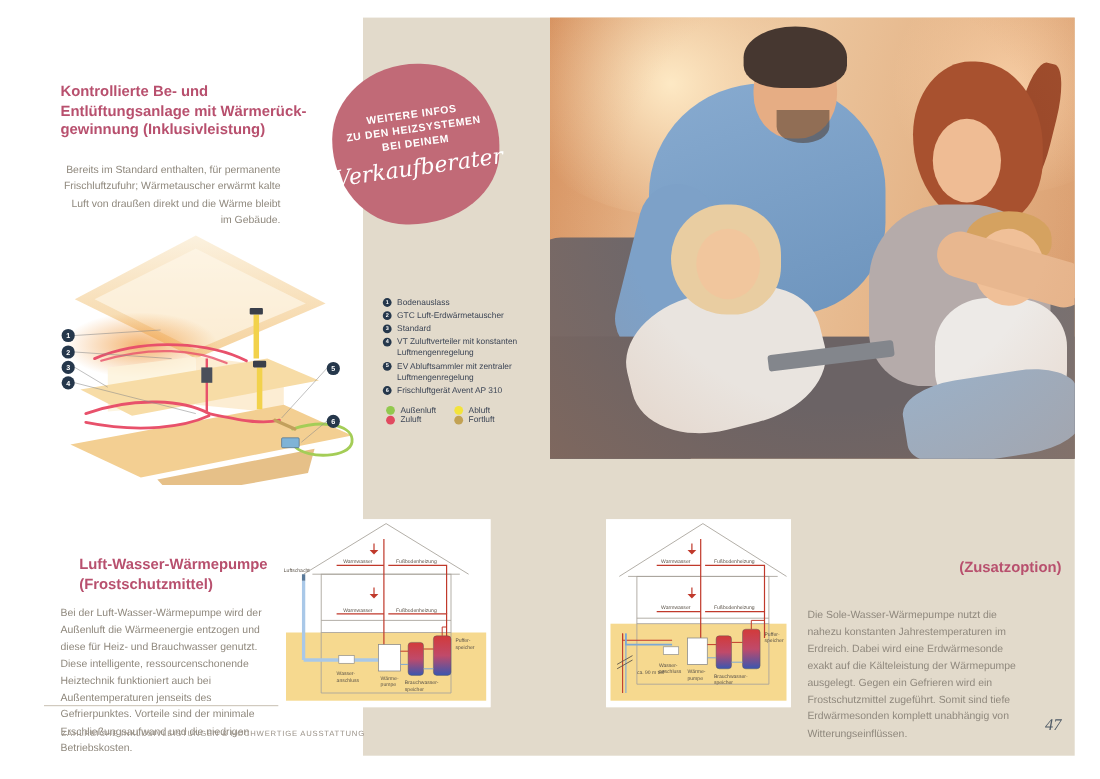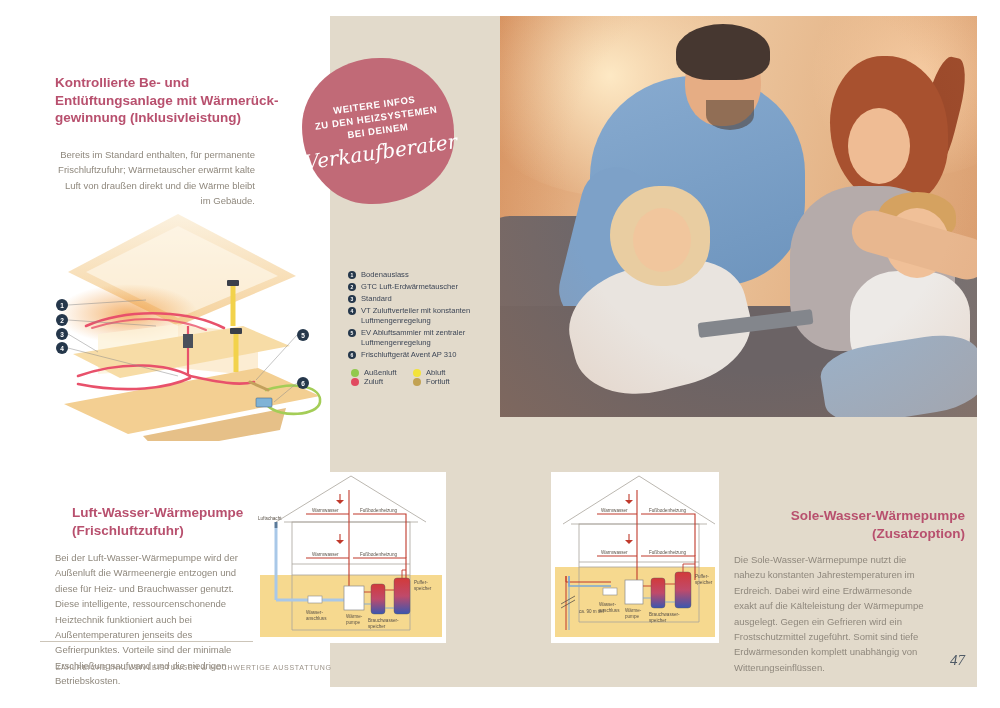--- a/index.html
+++ b/index.html
@@ -243,21 +243,21 @@
       <div class="color-label">Zuluft</div>
     </div>
     <div class="color-item">
       <div class="color-dot" style="background-color: rgb(194, 162, 83);"></div>
       <div class="color-label">Fortluft</div>
     </div>
   </div>
 
   <div class="abs luft-title h-pink">
     <div>Luft-Wasser-Wärmepumpe</div>
-    <div>(Frischluftzufuhr)</div>
+    <div>(Frostschutzmittel)</div>
   </div>
   <div class="abs luft-body body-txt">Bei der Luft-Wasser-Wärmepumpe wird der Außenluft die Wärmeenergie entzogen und diese für Heiz- und Brauchwasser genutzt. Diese intelligente, ressourcenschonende Heiztechnik funktioniert auch bei Außentemperaturen jenseits des Gefrierpunktes. Vorteile sind der minimale Erschließungsaufwand und die niedrigen Betriebskosten.</div>
 
   <div class="abs card card-luft">
     <svg width="190" height="171" viewBox="0 0 190 171">
       <defs>
         <linearGradient id="tankG1" x1="0" y1="0" x2="0" y2="1">
           <stop offset="0" stop-color="#d23a3a"></stop>
             <stop offset="0.5" stop-color="#c04a6a"></stop>
             <stop offset="1" stop-color="#3a56b0"></stop>
@@ -407,21 +407,20 @@
         <text x="74" y="146">pumpe</text>
         <text x="98" y="144">Brauchwasser-</text>
         <text x="98" y="150">speicher</text>
         <text x="144" y="106">Puffer-</text>
         <text x="144" y="112">speicher</text>
       </g>
     </svg>
   </div>
 
   <div class="abs sole-title h-pink">
-    <div>Sole-Wasser-Wärmepumpe</div>
     <div>(Zusatzoption)</div>
   </div>
   <div class="abs sole-body body-txt">Die Sole-Wasser-Wärmepumpe nutzt die nahezu konstanten Jahrestemperaturen im Erdreich. Dabei wird eine Erdwärmesonde exakt auf die Kälteleistung der Wärmepumpe ausgelegt. Gegen ein Gefrieren wird ein Frostschutzmittel zugeführt. Somit sind tiefe Erdwärmesonden komplett unabhängig von Witterungseinflüssen.</div>
 
   <div class="abs footer-rule"></div>
   <div class="abs footer-text">ZAHLREICHE INKLUSIVLEISTUNGEN &amp; HOCHWERTIGE AUSSTATTUNG</div>
   <div class="abs page-number">47</div>
 
 </div>
 

